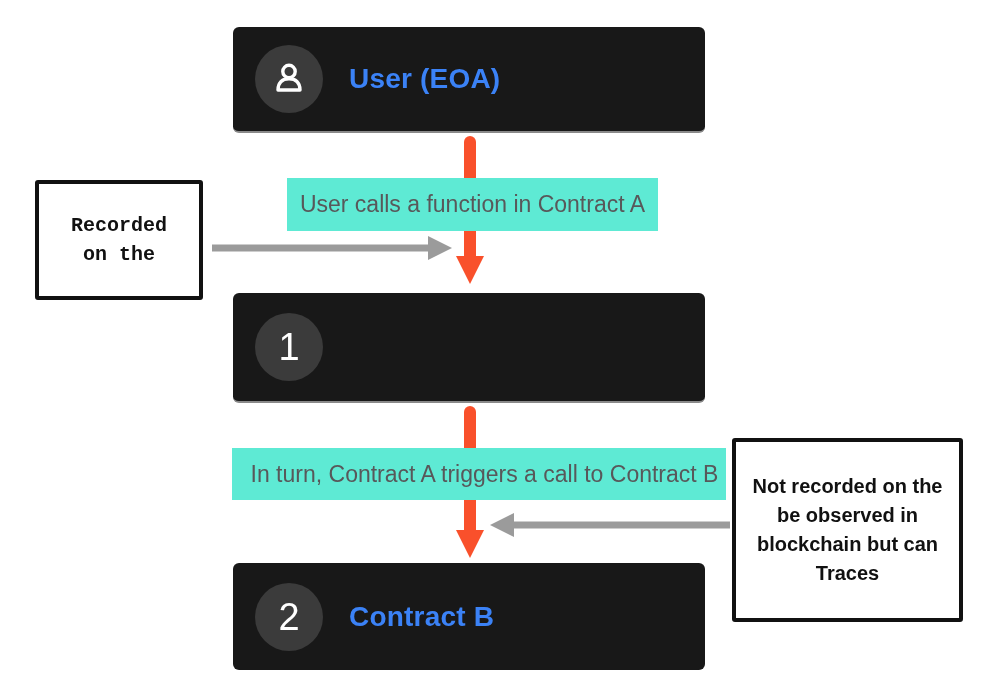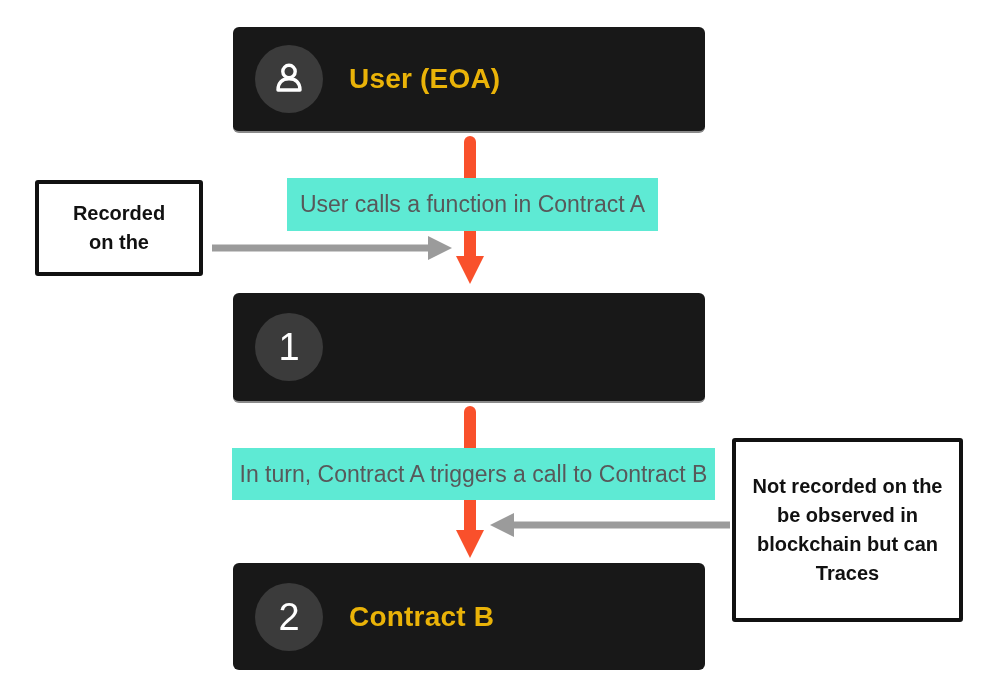--- a/index.html
+++ b/index.html
@@ -32,62 +32,62 @@
 
   .badge {
     width: 68px; height: 68px;
     border-radius: 50%;
     background: #3B3B3B;
     display: flex; align-items: center; justify-content: center;
     flex: none;
   }
   .badge-num { color: #ffffff; font-size: 38px; font-weight: 400; line-height: 1; }
   .node-title {
-    color: #eab308;
+    color: #3b82f6;
     font-size: 28px;
     font-weight: 700;
     margin-left: 26px;
     letter-spacing: 0.2px;
     white-space: nowrap;
   }
 
   
   .edge-label {
     position: absolute;
     background: #5eead4;
     color: #58585A;
     font-size: 23px;
     font-weight: 400;
     display: flex; align-items: center; justify-content: center;
     white-space: nowrap;
     z-index: 2;
   }
   #edge-label-1 { left: 287px; top: 178px; width: 371px; height: 53px; }
-  #edge-label-2 { left: 232px; top: 448px; width: 483px; height: 52px; }
+  #edge-label-2 { left: 232px; top: 448px; width: 483px; height: 52px; padding-left: 11px; }
 
   
   .arrow { position: absolute; z-index: 1; display: block; }
 
   
   .annotation {
     position: absolute;
     background: #ffffff;
     border: 4px solid #111111;
     border-radius: 3px;
     display: flex; flex-direction: column;
     align-items: center; justify-content: center;
     text-align: center;
     font-weight: 700;
     font-size: 20px;
     line-height: 29px;
     color: #111111;
     box-sizing: border-box;
     z-index: 3;
   }
-  #annotation-left  { left: 35px;  top: 180px; width: 168px; height: 96px; }
+  #annotation-left  { left: 35px;  top: 180px; width: 168px; height: 120px; font-family: Liberation Mono, monospace; }
   #annotation-right { left: 732px; top: 438px; width: 231px; height: 184px; }
 </style>
 </head>
 <body>
 
 <div class="canvas">
 
   <svg class="arrow" style="left:450px; top:136px;" width="40" height="148" viewBox="0 0 40 148">
     <rect x="14" y="0" width="12" height="128" rx="6" fill="#F9502B"></rect>
     <polygon points="6,120 34,120 20,148" fill="#F9502B"></polygon>

